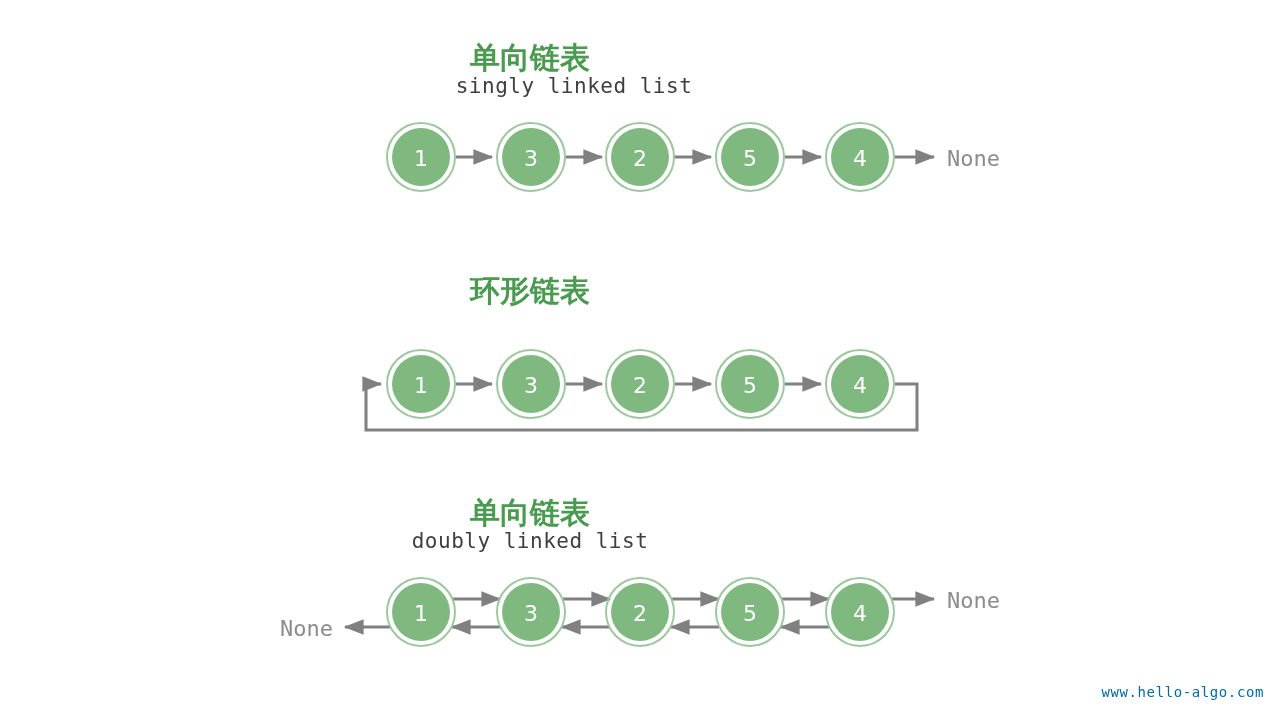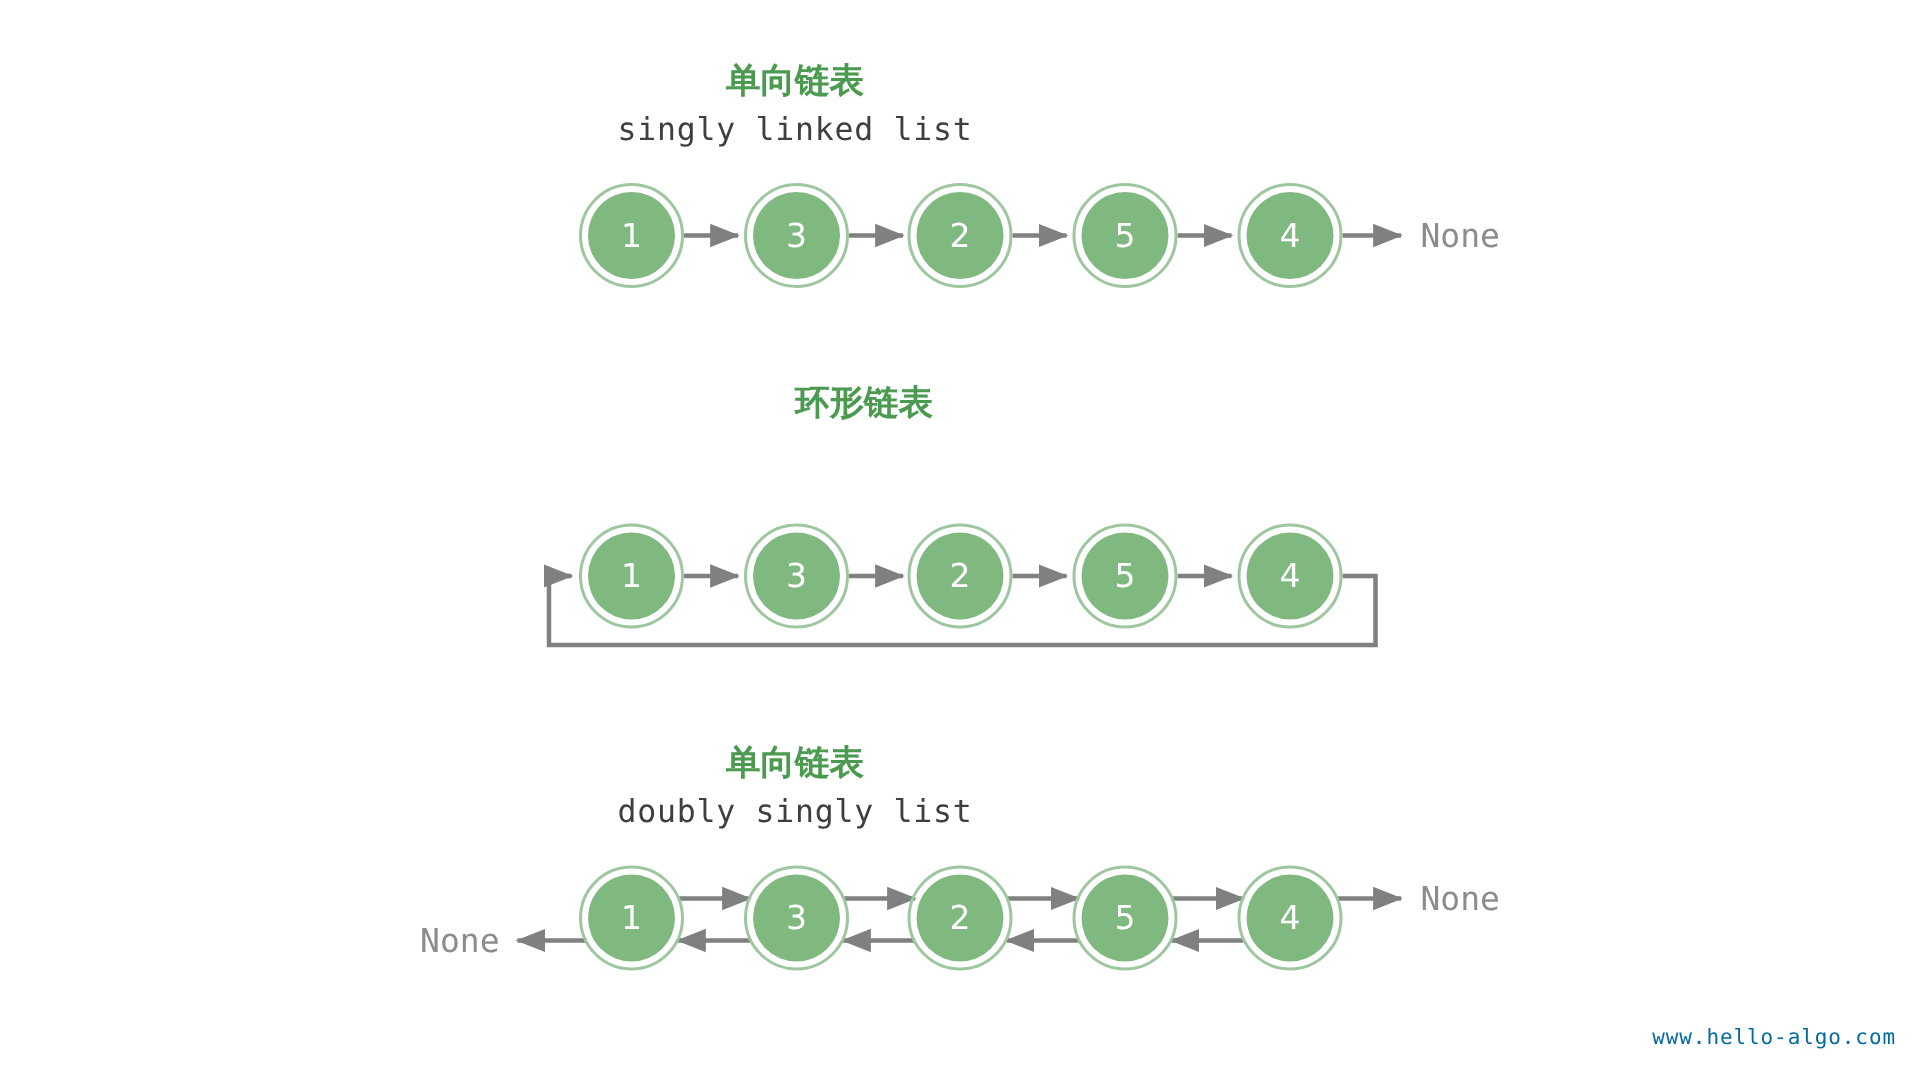--- a/index.html
+++ b/index.html
@@ -26,21 +26,21 @@
     left: 0;
     top: 0;
     width: 1280px;
     height: 720px;
   }
   .section-title {
     position: absolute;
     text-align: center;
     font-family: "DejaVu Sans", "Liberation Sans", sans-serif;
     font-weight: bold;
-    font-size: 23px;
+    font-size: 30px;
     color: #4a9a4f;
     white-space: nowrap;
     left: 0;
     width: 1060px;
   }
   .section-subtitle {
     position: absolute;
     text-align: center;
     font-family: "DejaVu Sans Mono", "Liberation Mono", monospace;
     font-size: 21px;
@@ -73,26 +73,26 @@
     letter-spacing: 0.6px;
     white-space: nowrap;
   }
 </style>
 </head>
 <body>
 
 <div id="canvas">
 
   <div class="section-title" style="top:38px;">单向链表</div>
-  <div class="section-subtitle" style="top:74px;">singly linked list</div>
-
-  <div class="section-title" style="top:253px;margin-left:46px;">环形链表</div>
+  <div class="section-subtitle" style="top:74px;margin-left:44px;">singly linked list</div>
+
+  <div class="section-title" style="top:271px;">环形链表</div>
 
   <div class="section-title" style="top:493px;">单向链表</div>
-  <div class="section-subtitle" style="top:529px;">doubly singly list</div>
+  <div class="section-subtitle" style="top:529px;">doubly linked list</div>
 
   <svg class="diagram-svg" viewBox="0 0 1280 720" xmlns="http://www.w3.org/2000/svg">
     <defs>
       <marker id="arrowhead" markerWidth="7" markerHeight="7" refX="6.2" refY="3" orient="auto" markerUnits="strokeWidth">
         <path d="M0,0.4 L6.6,3 L0,5.6 Z" fill="#808080"></path>
       </marker>
     </defs>
 
     <g>
 

